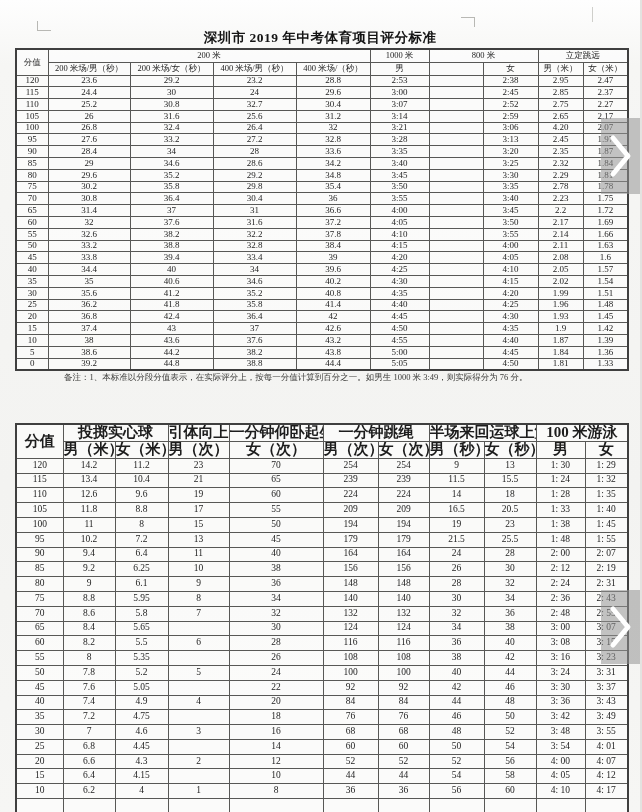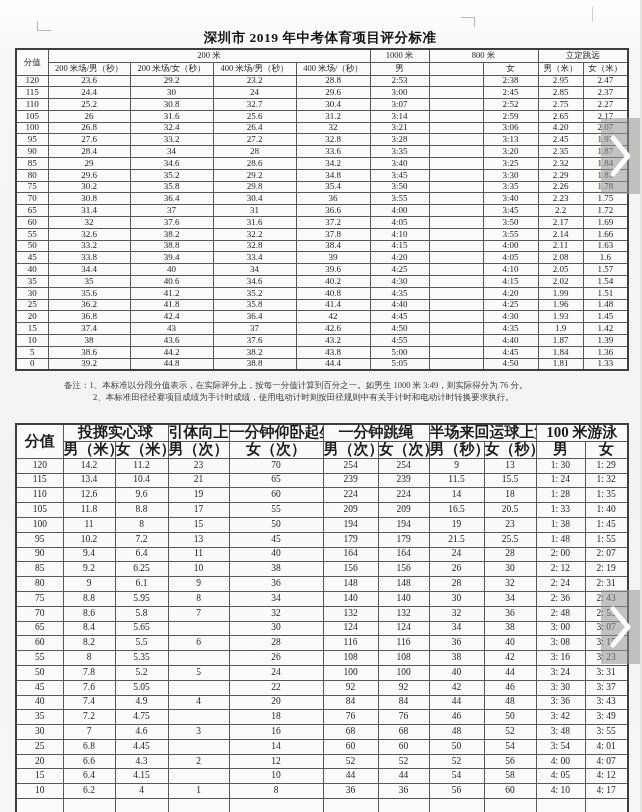--- a/index.html
+++ b/index.html
@@ -43,21 +43,21 @@
 
   #table2{top:423px;}
   #table2 thead tr{height:17px;}
   #table2 tbody tr{height:14.8px;}
   #table2 th{font-size:15px;font-weight:bold;}
   #table2 td{font-size:9.5px;}
   th.big{font-size:12px;}
   tr.tail td{border-bottom:none;}
 
   .notes{
-    position:absolute;left:64px;top:379px;width:560px;
+    position:absolute;left:64px;top:371px;width:560px;
     font-size:8.5px;color:#3a3a38;line-height:12px;
   }
   .notes .n2{padding-left:29px;}
 
   .overlay{
     position:absolute;left:601px;width:39px;
     background:rgba(148,148,148,0.55);
     display:flex;align-items:center;justify-content:center;
     cursor:pointer;
   }
@@ -220,21 +220,21 @@
         </tr>
         <tr>
           <td>75</td>
           <td>30.2</td>
           <td>35.8</td>
           <td>29.8</td>
           <td>35.4</td>
           <td>3:50</td>
           <td></td>
           <td>3:35</td>
-          <td>2.26</td>
+          <td>2.78</td>
           <td>1.78</td>
         </tr>
         <tr>
           <td>70</td>
           <td>30.8</td>
           <td>36.4</td>
           <td>30.4</td>
           <td>36</td>
           <td>3:55</td>
           <td></td>
@@ -408,21 +408,20 @@
           <td></td>
           <td>4:50</td>
           <td>1.81</td>
           <td>1.33</td>
         </tr>
       </tbody>
   </table>
 
   <div class="notes">
     <div class="n1">备注：1、本标准以分段分值表示，在实际评分上，按每一分值计算到百分之一。如男生 1000 米 3:49，则实际得分为 76 分。</div>
-    <div class="n2">2、本标准田径径赛项目成绩为手计时成绩，使用电动计时则按田径规则中有关手计时和电动计时转换要求执行。</div>
   </div>
 
   <table id="table2">
     <colgroup>
       <col style="width:47px">
         <col style="width:52px">
         <col style="width:53px">
       <col style="width:61px">
         <col style="width:94px">
         <col style="width:55px">

